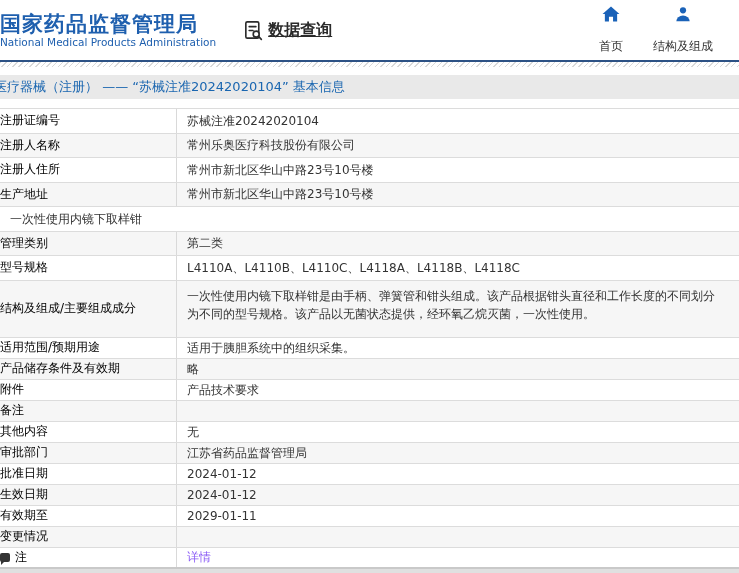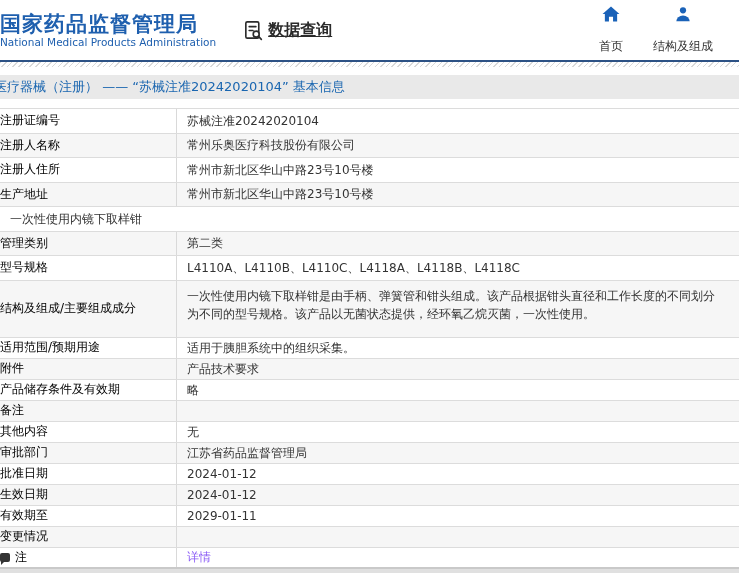--- a/index.html
+++ b/index.html
@@ -162,30 +162,30 @@
 
   <div class="row compact">
     <div class="label-cell">
         <span>适用范围/预期用途</span>
       </div>
     <div class="value-cell">适用于胰胆系统中的组织采集。</div>
   </div>
 
   <div class="row compact">
     <div class="label-cell">
+        <span>产品储存条件及有效期</span>
+      </div>
+    <div class="value-cell">略</div>
+  </div>
+
+  <div class="row compact">
+    <div class="label-cell">
         <span>附件</span>
       </div>
     <div class="value-cell">产品技术要求</div>
-  </div>
-
-  <div class="row compact">
-    <div class="label-cell">
-        <span>产品储存条件及有效期</span>
-      </div>
-    <div class="value-cell">略</div>
   </div>
 
   <div class="row compact">
     <div class="label-cell">
         <span>备注</span>
       </div>
     <div class="value-cell"></div>
   </div>
 
   <div class="row compact">

